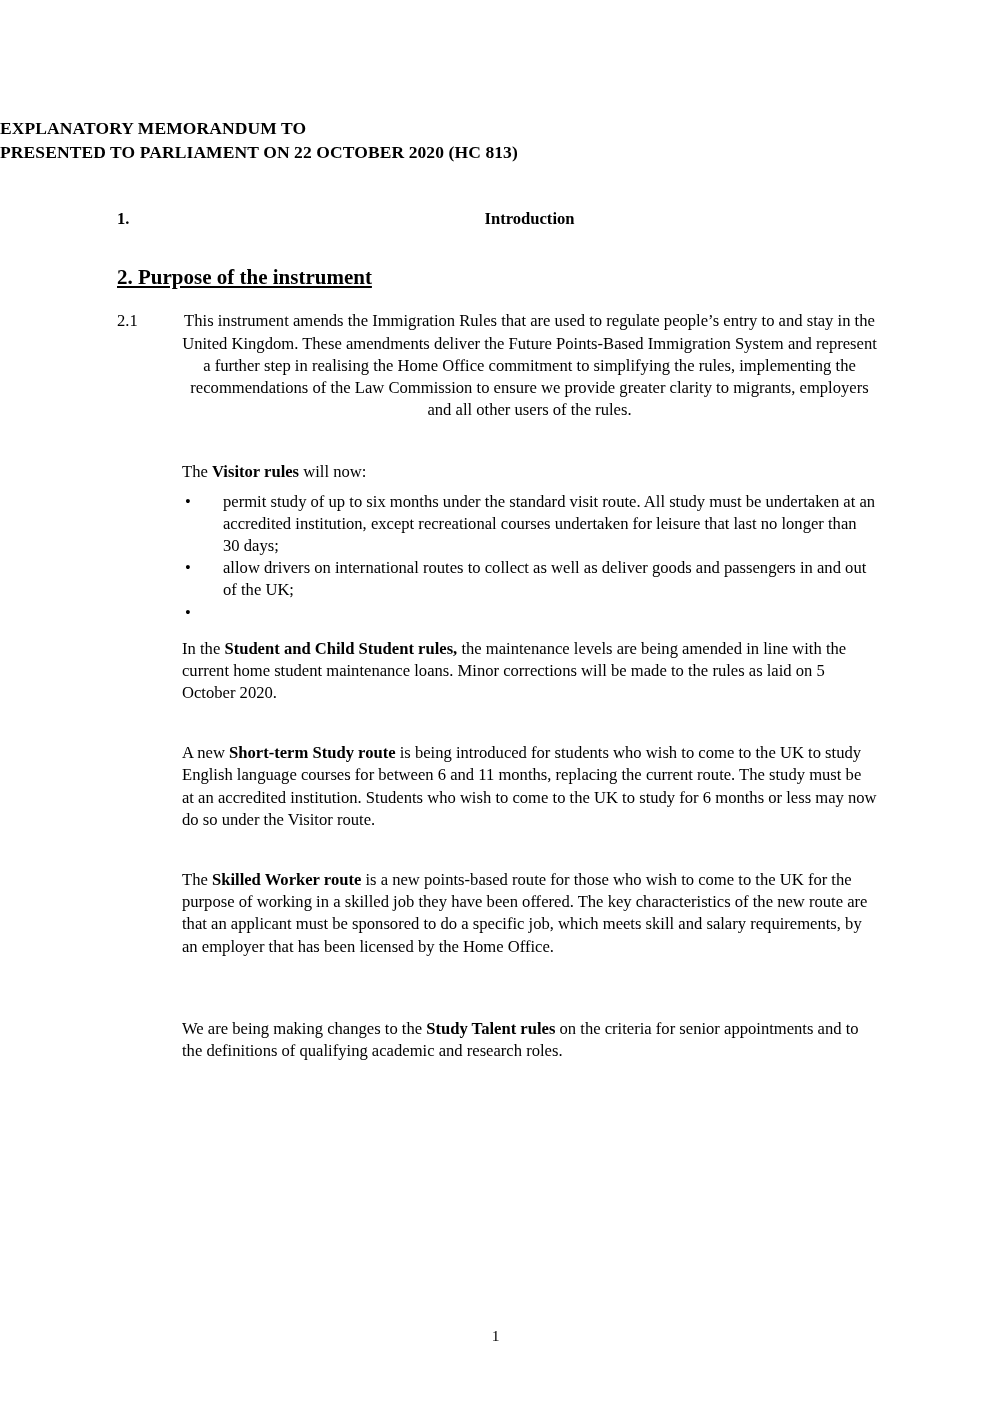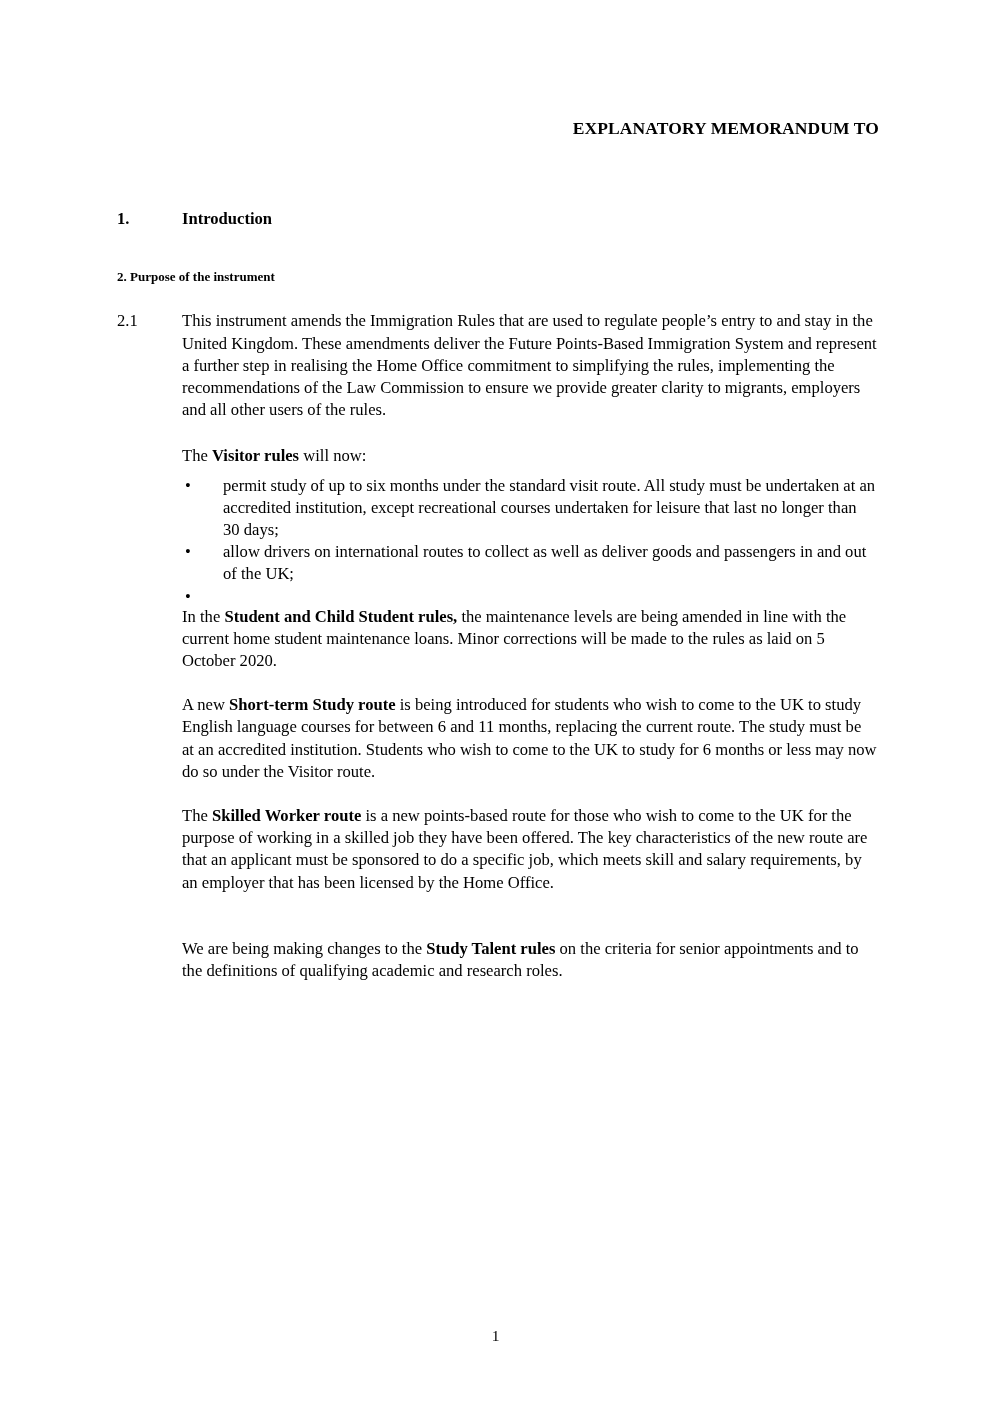--- a/index.html
+++ b/index.html
@@ -24,21 +24,21 @@
     background: #ffffff;
     box-sizing: border-box;
   }
 
   
   .title-block {
     position: absolute;
     left: 0;
     top: 117px;
     width: 879px;
-    text-align: right;
+    text-align: left;
   }
   .title-line {
     font-size: 17.5px;
     font-weight: bold;
     line-height: 23.5px;
     letter-spacing: 0.1px;
     white-space: nowrap;
   }
 
   
@@ -57,36 +57,38 @@
   .num-col {
     flex: 0 0 65px;
     font-size: 16.6px;
     line-height: 22.2px;
   }
   .num-col.bold { font-weight: bold; }
   .txt-col {
     flex: 1 1 auto;
     font-size: 16.6px;
     line-height: 22.2px;
-    text-align: left;
+    text-align: center;
   }
   .txt-col.bold { font-weight: bold; }
 
   
   .flush-heading {
-    font-size: 13px;
+    font-size: 21px;
     line-height: 22.2px;
     font-weight: bold;
+    text-decoration: underline;
   }
 
   
   .indent-para {
     margin-left: 65px;
     font-size: 16.6px;
     line-height: 22.2px;
+    margin-top: 16px;
   }
 
   
   .bullets {
     margin: 0;
     margin-left: 65px;
     padding: 0;
     list-style: none;
   }
   .bullet-item {
@@ -123,20 +125,21 @@
     line-height: 20px;
   }
 </style>
 </head>
 <body>
 
 <div class="page">
 
   <div class="title-block">
     <div class="title-line">EXPLANATORY MEMORANDUM TO</div>
+    <div class="title-line">PRESENTED TO PARLIAMENT ON 22 OCTOBER 2020 (HC 813)</div>
   </div>
 
   <div class="body-area">
 
     <div class="num-row">
       <div class="num-col bold">1.</div>
       <div class="txt-col bold">Introduction</div>
     </div>
 
     <div class="sp-14"></div>

